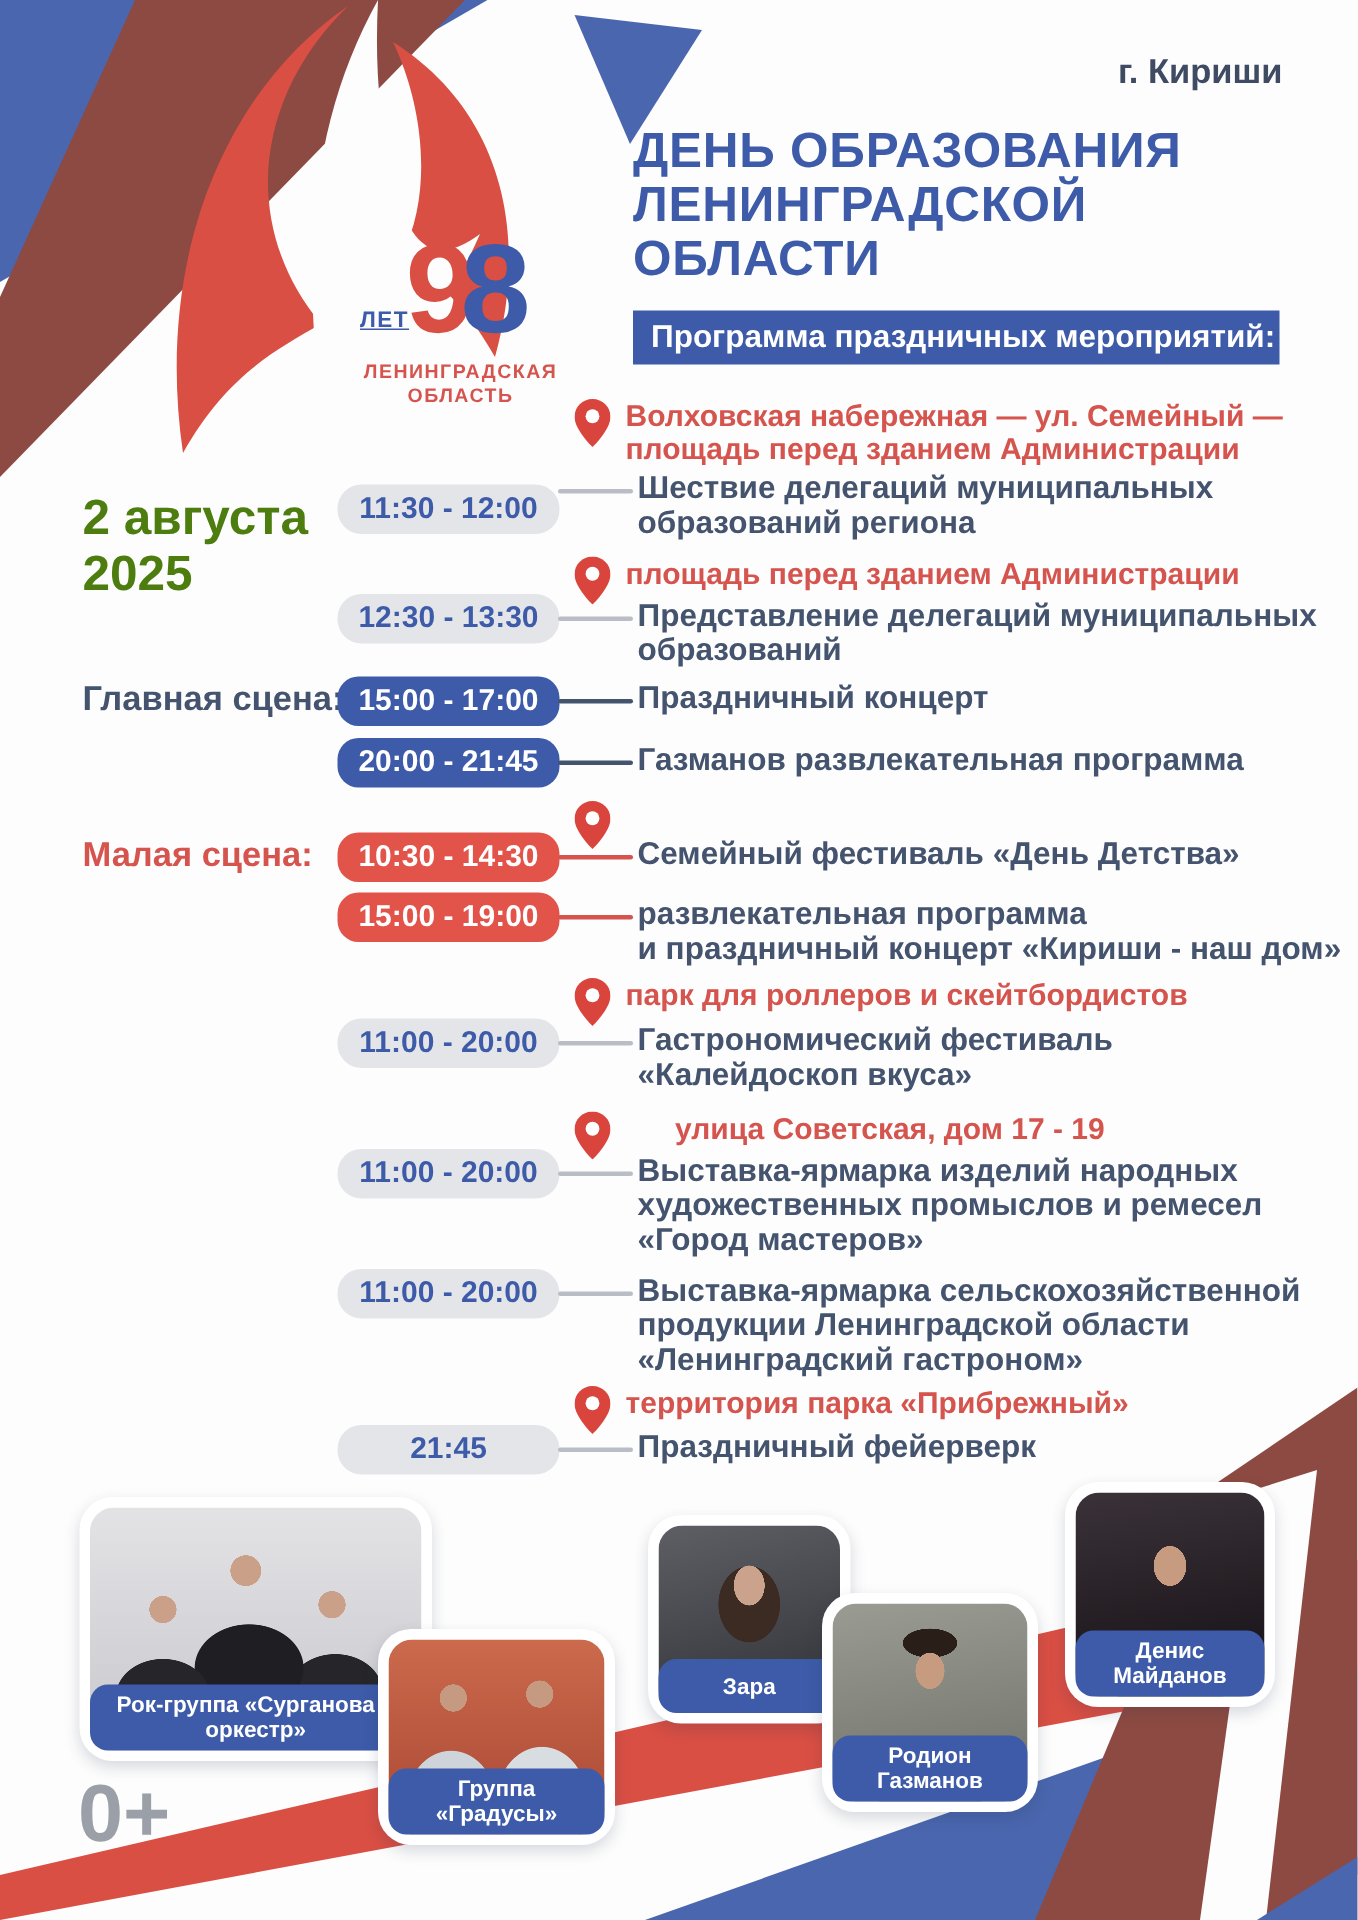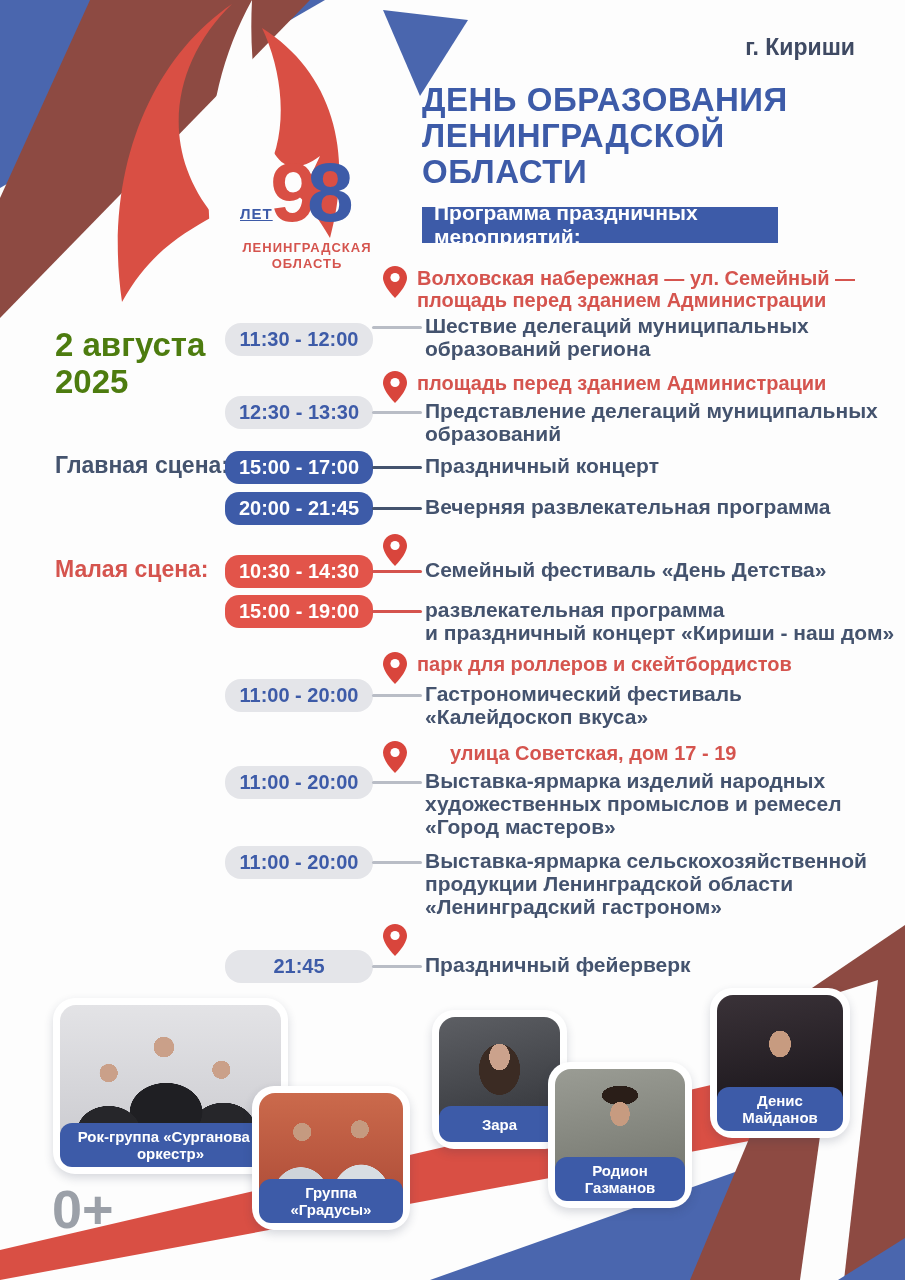--- a/index.html
+++ b/index.html
@@ -6,21 +6,21 @@
   body{width:905px;height:1280px;position:relative;overflow:hidden;background:#fdfdfd;
        font-family:"Liberation Sans", sans-serif;}
   #poster{position:absolute;inset:0;}
   svg.deco{position:absolute;left:0;top:0;pointer-events:none;z-index:0;}
   .layer{position:absolute;z-index:2;}
 
   
   .city{position:absolute;top:34px;right:50px;font-size:23px;font-weight:700;color:#3f4a63;}
   .title{position:absolute;left:422px;top:82px;width:470px;color:#3d5ba8;
          font-size:33px;line-height:36px;font-weight:700;letter-spacing:.5px;white-space:pre-line;}
-  .program-bar{position:absolute;left:422px;top:207px;width:356px;height:36px;background:#3d5ba8;
+  .program-bar{position:absolute;left:422px;top:207px;width:431px;height:36px;background:#3d5ba8;
          color:#ffffff;font-size:21px;font-weight:700;display:flex;align-items:center;padding-left:12px;box-sizing:border-box;}
 
   
   .logo{position:absolute;left:232px;top:152px;width:150px;text-align:center;z-index:2;}
   .logo .num{font-size:84px;font-weight:700;line-height:80px;letter-spacing:-10px;position:relative;}
   .logo .d1{color:#d94f44;}
   .logo .d2{color:#3d5ba8;}
   .logo .let{position:absolute;left:8px;top:22px;font-size:15px;font-weight:700;color:#3d5ba8;letter-spacing:1px;text-decoration:underline;}
   .logo .reg{margin-top:8px;color:#d5544e;font-size:13px;font-weight:700;letter-spacing:1px;line-height:16px;white-space:pre-line;}
 
@@ -144,21 +144,21 @@
       <div class="pill layer gray" style="top: 396px;">12:30 - 13:30</div>
       <div class="connector layer gray" style="top: 411px;"></div>
       <div class="desc layer" style="top: 399px;">Представление делегаций муниципальных
 образований</div>
       <div class="scene-label layer slate" style="top: 452px;">Главная сцена:</div>
       <div class="pill layer blue" style="top: 451px;">15:00 - 17:00</div>
       <div class="connector layer blue" style="top: 466px;"></div>
       <div class="desc layer" style="top: 454px;">Праздничный концерт</div>
       <div class="pill layer blue" style="top: 492px;">20:00 - 21:45</div>
       <div class="connector layer blue" style="top: 507px;"></div>
-      <div class="desc layer" style="top: 495px;">Вечерняя развлекательная программа</div>
+      <div class="desc layer" style="top: 495px;">Газманов развлекательная программа</div>
       <div class="scene-label layer red" style="top: 556px;">Малая сцена:</div>
       <div class="loc layer" style="top: 534px;">
         <svg width="24" height="32" viewBox="0 0 24 32">
           <path d="M12 0C5.4 0 0 5.3 0 11.8 0 20.5 12 32 12 32s12-11.5 12-20.2C24 5.3 18.6 0 12 0z" fill="#d9453c"></path>
           <circle cx="12" cy="11.5" r="4.6" fill="#ffffff"></circle>
         </svg>
       </div>
       <div class="pill layer red" style="top: 555px;">10:30 - 14:30</div>
       <div class="connector layer red" style="top: 570px;"></div>
       <div class="desc layer" style="top: 558px;">Семейный фестиваль «День Детства»</div>
@@ -192,20 +192,21 @@
       <div class="pill layer gray" style="top: 846px;">11:00 - 20:00</div>
       <div class="connector layer gray" style="top: 861px;"></div>
       <div class="desc layer" style="top: 849px;">Выставка-ярмарка сельскохозяйственной
 продукции Ленинградской области
 «Ленинградский гастроном»</div>
       <div class="loc layer" style="top: 924px;">
         <svg width="24" height="32" viewBox="0 0 24 32">
           <path d="M12 0C5.4 0 0 5.3 0 11.8 0 20.5 12 32 12 32s12-11.5 12-20.2C24 5.3 18.6 0 12 0z" fill="#d9453c"></path>
           <circle cx="12" cy="11.5" r="4.6" fill="#ffffff"></circle>
         </svg>
+        <span class="txt">территория парка «Прибрежный»</span>
       </div>
       <div class="pill layer gray" style="top: 950px;">21:45</div>
       <div class="connector layer gray" style="top: 965px;"></div>
       <div class="desc layer" style="top: 953px;">Праздничный фейерверк</div>
     </div>
 
   <div id="artists">
       <div class="artist-card" style="left: 53px; top: 998px; width: 235px; height: 176px;">
         <div class="photo p1"></div>
         <div class="plate">

